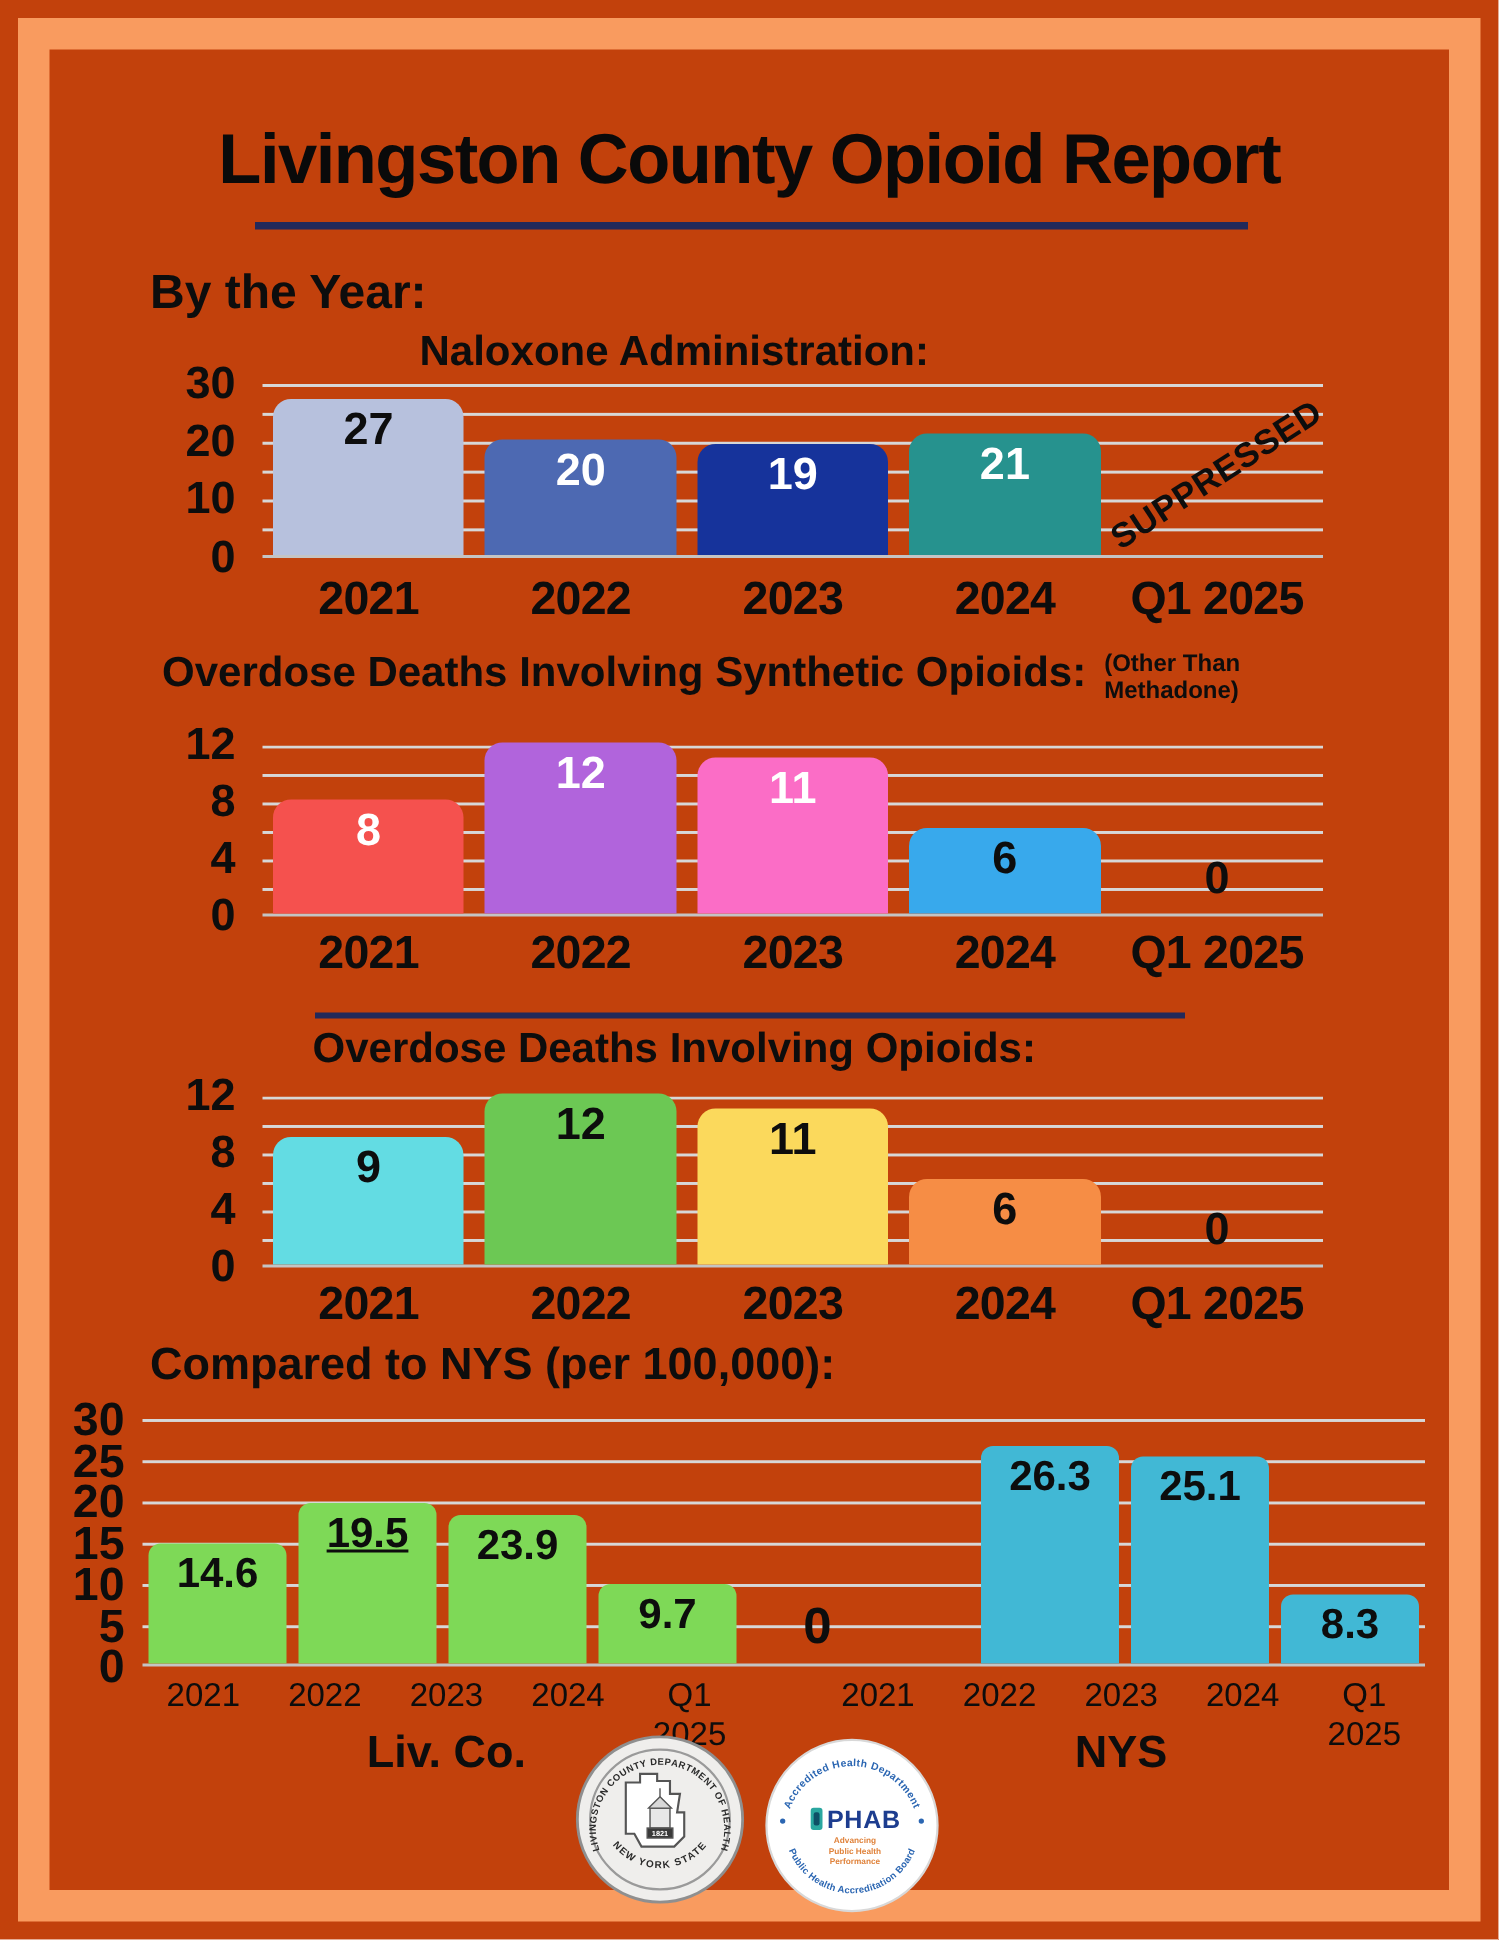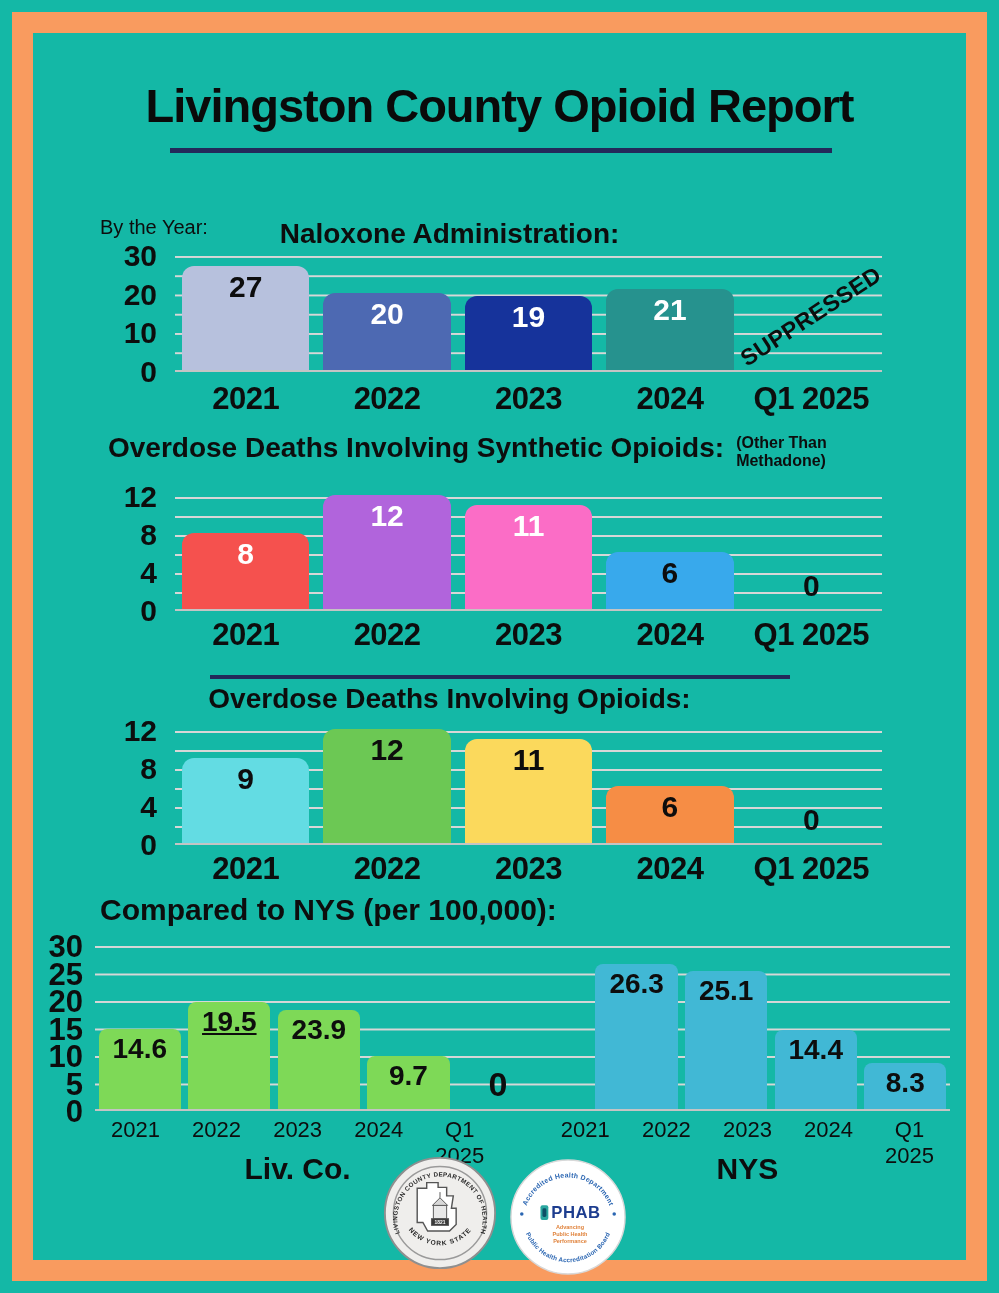--- a/index.html
+++ b/index.html
@@ -1,27 +1,27 @@
 <!DOCTYPE html>
 <html><head>
 <meta charset="utf-8">
 <style>
   * { margin:0; padding:0; box-sizing:border-box; }
   html,body { width:999px; height:1293px; background:#ffffff; font-family:"Liberation Sans", sans-serif; color:#0d0d0d; }
-  #canvas { position:relative; width:999px; height:1293px; overflow:hidden; background:#14b8a6; }
+  #canvas { position:relative; width:999px; height:1293px; overflow:hidden; background:#c2410c; }
 
   .frame { position:absolute; left:12px; top:12px; width:975px; height:1269px; border:21px solid #F99B5F; z-index:1; }
 
   .content { position:absolute; left:0; top:0; width:999px; height:1293px; z-index:2; }
 
   .main-title { position:absolute; top:78px; left:0; width:999px; text-align:center;
                 font-size:47px; font-weight:800; letter-spacing:-1px; color:#0a0a0a; }
   .title-underline { position:absolute; top:148px; left:170px; width:662px; height:5px; background:#23295A; }
 
-  .section-label { position:absolute; top:176px; left:100px; font-size:20px; font-weight:400;margin-top:40px; }
+  .section-label { position:absolute; top:176px; left:100px; font-size:32px; font-weight:700; }
   .compare-label { position:absolute; top:893px; left:100px; font-size:30px; font-weight:600; }
 
   .chart-title { position:absolute; left:0; width:899px; text-align:center; font-size:28px; font-weight:600; }
   .chart-title.row { display:flex; justify-content:flex-start; text-align:left; padding-left:108px; }
   .chart-note { font-size:16px; font-weight:600; line-height:1.1; width:140px; margin-left:12px; padding-top:2px; }
 
   .chart-body { position:absolute; display:flex;justify-content:space-between; }
   .y-axis { position:relative; }
   .ytick { position:absolute; right:18px; transform:translateY(50%); line-height:1;
            font-size:30px; font-weight:800; }
@@ -214,24 +214,20 @@
           <div class="spacer"></div>
           <div class="col">
             <div class="bar" style="height: 144.65px; background: rgb(65, 184, 213);"></div>
             <span class="val" style="color: rgb(13, 13, 13); bottom: 110.65px;">26.3</span>
           </div>
           <div class="col">
             <div class="bar" style="height: 138.05px; background: rgb(65, 184, 213);"></div>
             <span class="val" style="color: rgb(13, 13, 13); bottom: 104.05px; margin-top: 33px;">25.1</span>
           </div>
           <div class="col">
-            <div class="bar" style="height: 79.2px; background: rgb(65, 184, 213);"></div>
-            <span class="val" style="color: rgb(13, 13, 13); bottom: 45.2px;">14.4</span>
-          </div>
-          <div class="col">
             <div class="bar" style="height: 45.65px; background: rgb(65, 184, 213);"></div>
             <span class="val" style="color: rgb(13, 13, 13); bottom: 11.65px;">8.3</span>
           </div>
         </div>
       </div>
     <div class="x-axis c4" style="left:95px; top:1117px; width:855px;">
         <div class="xlab">2021</div>
         <div class="xlab">2022</div>
         <div class="xlab">2023</div>
         <div class="xlab">2024</div>

